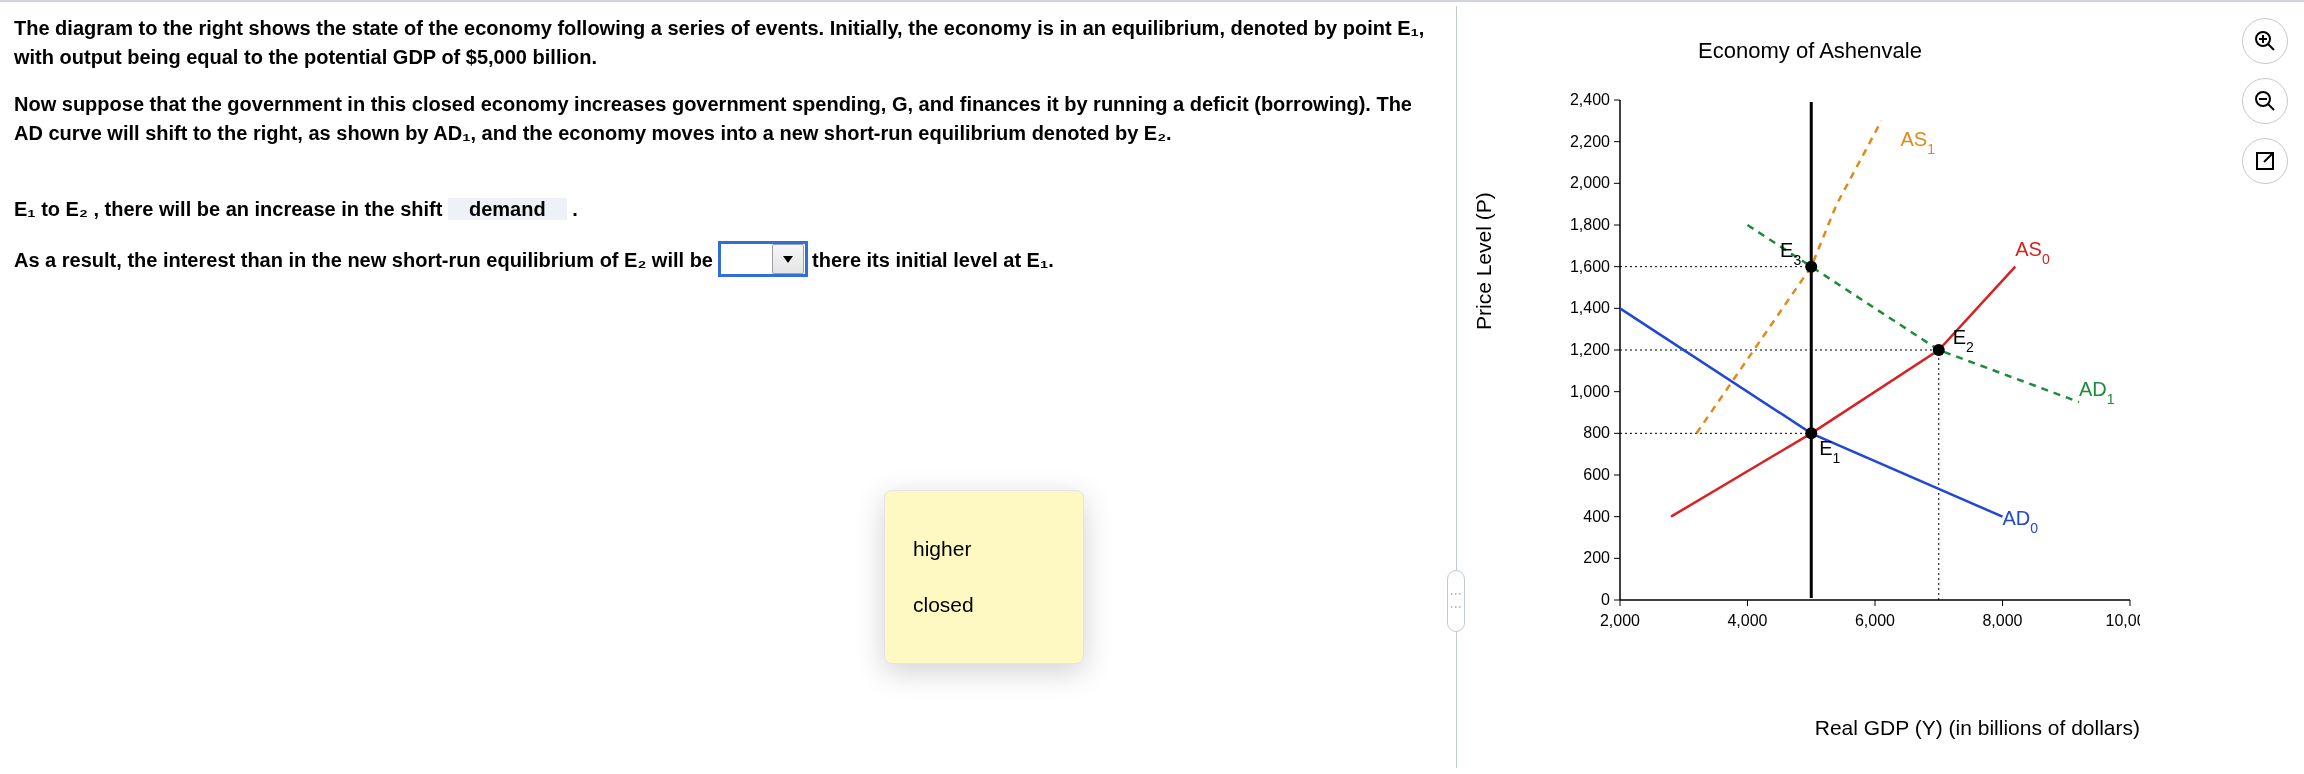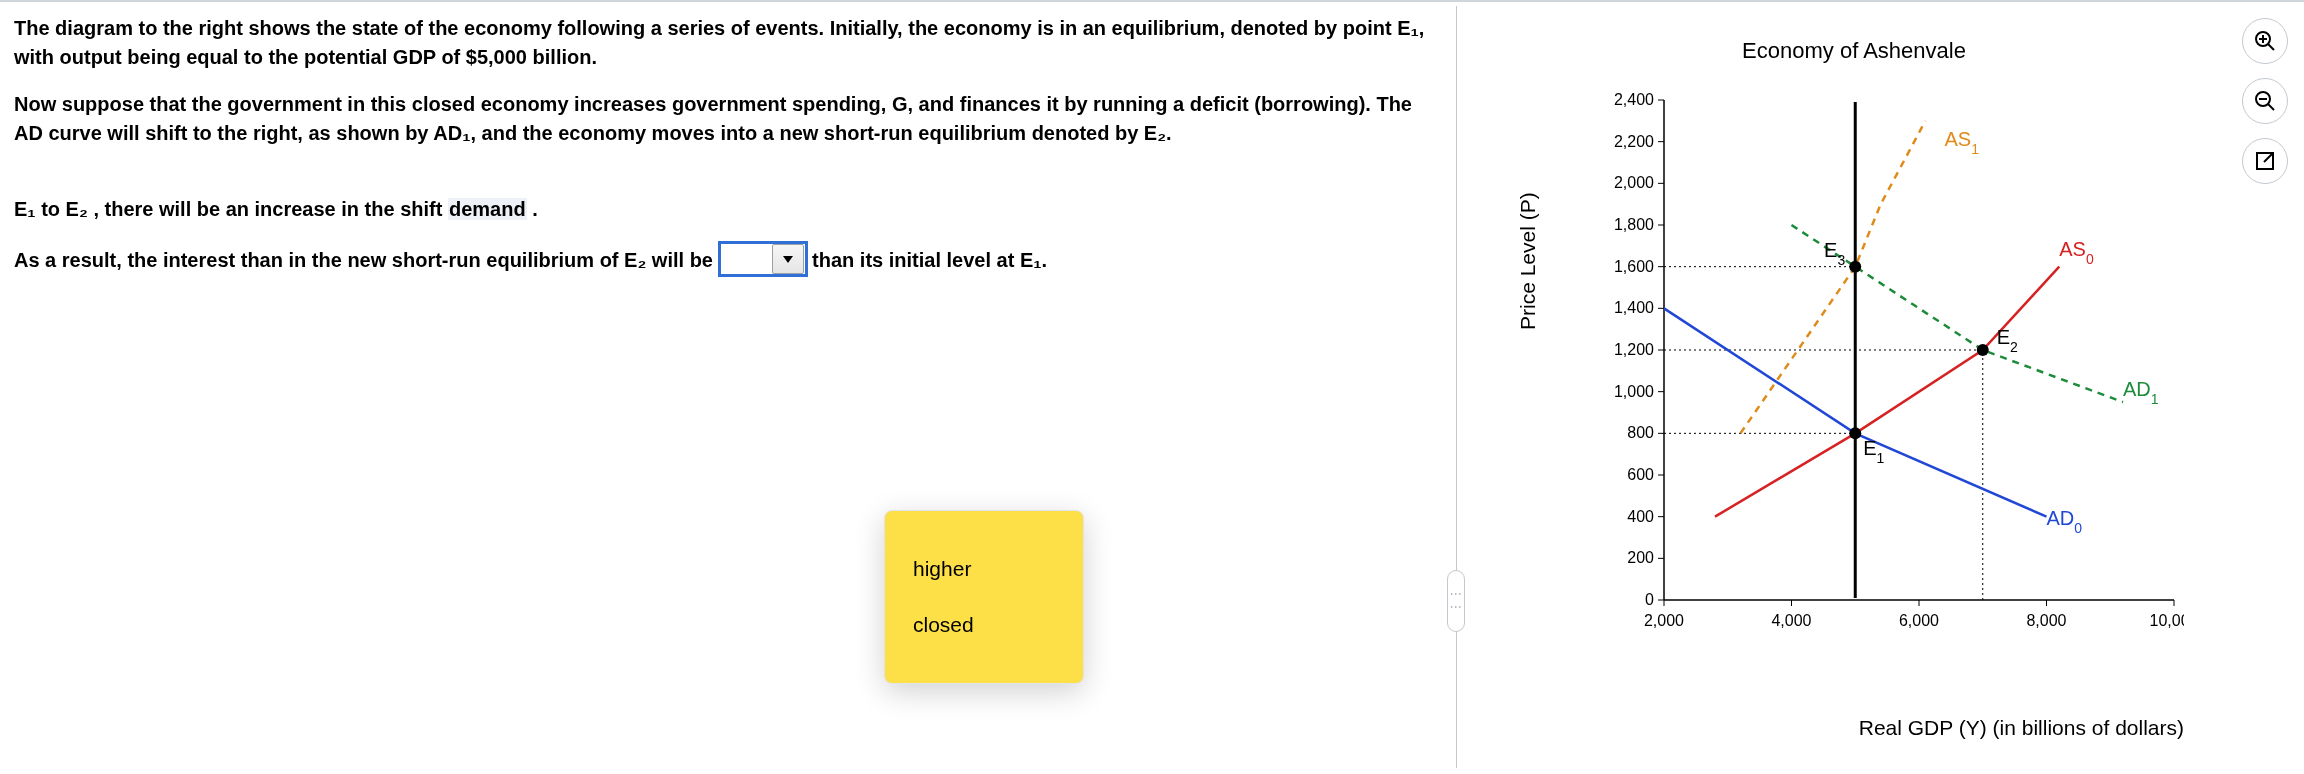--- a/index.html
+++ b/index.html
@@ -16,21 +16,21 @@
   .left-pane {
     position: absolute;
     left: 14px;
     top: 14px;
     width: 1420px;
     line-height: 1.45;
   }
   .left-pane p { margin-bottom: 18px; font-weight: bold; }
   .answered {
     background: #eef2f8;
-    padding: 0 1px;
+    padding: 0 21px;
   }
   .inline-select-wrap {
     display: inline-block;
     vertical-align: middle;
   }
   .inline-select {
     display: inline-flex;
     align-items: center;
     border: 2px solid #2f6fd6;
     outline: 1px solid #2f6fd6;
@@ -52,26 +52,25 @@
     display: flex;
     align-items: center;
     justify-content: center;
   }
   .inline-select .handle svg { width: 12px; height: 10px; }
   .dropdown {
     position: absolute;
     left: 884px;
     top: 490px;
     width: 200px;
-    background: #fde047;
+    background: #fef9c3;
     border: 1px solid #e2e4e8;
     border-radius: 8px;
     box-shadow: 0 8px 30px rgba(0,0,0,0.18);
     padding: 30px 0;
-    margin-top: 20px;
   }
   .dropdown .opt {
     padding: 16px 28px;
     font-size: 21px;
   }
   .divider {
     position: absolute;
     left: 1456px;
     top: 6px;
     height: 762px;
@@ -93,21 +92,20 @@
     font-size: 12px;
     letter-spacing: 1px;
     writing-mode: vertical-rl;
   }
   .chart-wrap {
     position: absolute;
     left: 1480px;
     top: 30px;
     width: 700px;
     height: 710px;
-    margin-left: 44px;
   }
   .chart-title {
     position: absolute;
     top: 8px;
     left: 0;
     width: 660px;
     text-align: center;
     font-size: 22px;
   }
   .y-label {
@@ -171,21 +169,21 @@
     <span class="inline-select-wrap">
       <span class="inline-select">
         <span class="value"></span>
         <span class="handle">
           <svg viewBox="0 0 12 10">
               <polygon points="1,2 11,2 6,9" fill="#000"></polygon>
             </svg>
         </span>
       </span>
     </span>
-    <span> than its initial level at E₁.</span>
+    <span> there its initial level at E₁.</span>
   </p>
 </div>
 
 <div class="dropdown">
   <div class="opt">higher</div>
   <div class="opt">closed</div>
 </div>
 
 <div class="divider"></div>
 <div class="collapse-grip">⋮⋮</div>

